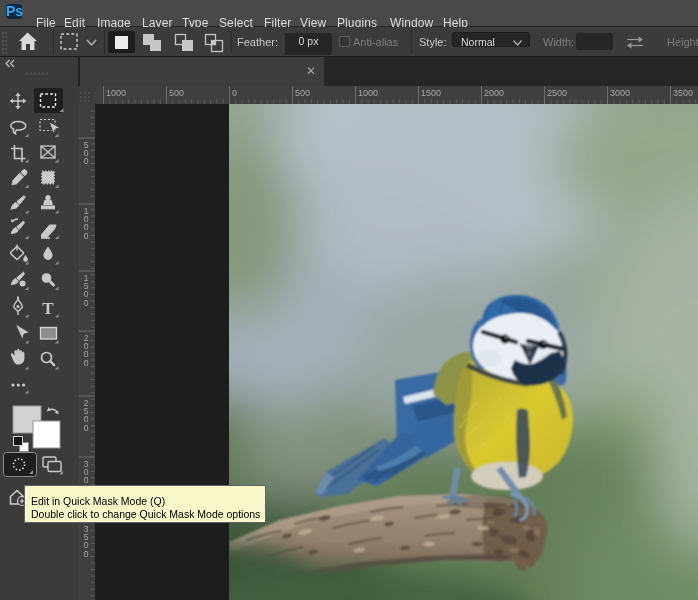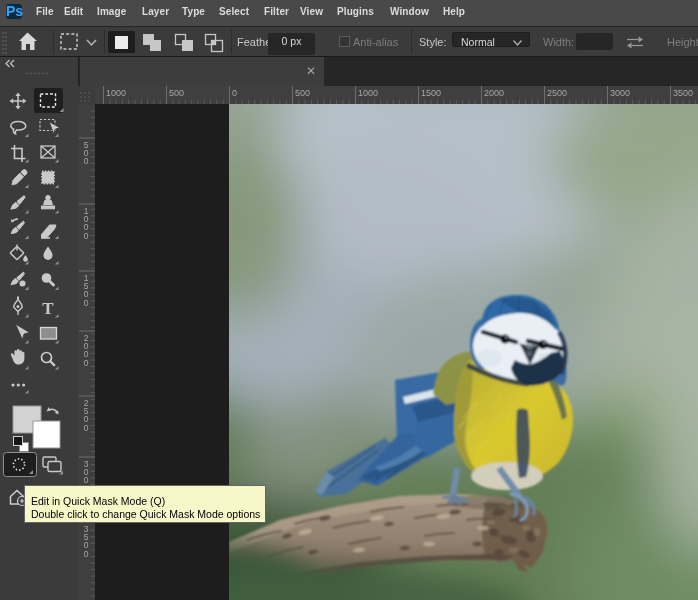--- a/index.html
+++ b/index.html
@@ -1,19 +1,19 @@
 <!DOCTYPE html>
 <html><head>
 <meta charset="utf-8">
 <style>
   html,body{margin:0;padding:0;}
   body{width:698px;height:600px;overflow:hidden;background:#1d1d1d;font-family:"Liberation Sans",sans-serif;position:relative;}
   .abs{position:absolute;}
   #menubar{left:0;top:0;width:698px;height:26px;background:#494949;border-bottom:1px solid #242424;}
-  .mitem{position:absolute;top:6px;font-size:10px;color:#dcdcdc;letter-spacing:0.1px;font-weight:bold;}
+  .mitem{position:absolute;top:16px;font-size:12px;color:#dcdcdc;letter-spacing:0.1px;}
   #pslogo{position:absolute;left:6px;top:4px;width:16px;height:15px;background:#0c2b40;border-radius:3px;color:#30a7fe;font-size:14px;font-weight:bold;text-align:center;line-height:15px;}
   #optbar{left:0;top:27px;width:698px;height:29px;background:#3b3b3b;border-bottom:1px solid #1a1a1a;}
   .olabel{position:absolute;font-size:11px;color:#c9c9c9;}
   .dlabel{position:absolute;font-size:11px;color:#7d7d7d;}
   .oinput{position:absolute;background:#262626;border-radius:2px;font-size:10.5px;color:#d8d8d8;text-align:center;}
   #dock{left:0;top:57px;width:78px;height:543px;background:#3b3b3b;border-right:1px solid #222;}
   #tabwell{left:79px;top:57px;width:619px;height:29px;background:#262626;}
   #tab{left:80px;top:57px;width:244px;height:29px;background:#3d3d3d;}
   #tabtext{position:absolute;left:8px;top:8px;font-size:11px;font-weight:bold;letter-spacing:-0.22px;color:#e3e3e3;white-space:nowrap;}
   #tabx{position:absolute;left:226px;top:7px;font-size:12px;color:#a6a6a6;}
@@ -30,21 +30,21 @@
 <span class="mitem" style="left:182px;">Type</span>
 <span class="mitem" style="left:219px;">Select</span>
 <span class="mitem" style="left:264px;">Filter</span>
 <span class="mitem" style="left:300px;">View</span>
 <span class="mitem" style="left:337px;">Plugins</span>
 <span class="mitem" style="left:390px;">Window</span>
 <span class="mitem" style="left:443px;">Help</span>
 
 <div class="abs" id="optbar"></div>
 <span class="olabel" style="left:237px;top:36px;">Feather:</span>
-<div class="oinput" style="left:268px;top:33px;width:47px;height:22px;line-height:17px;">0 px</div>
+<div class="oinput" style="left:285px;top:33px;width:47px;height:22px;line-height:17px;">0 px</div>
 <span class="dlabel" style="left:353px;top:36px;">Anti-alias</span>
 <span class="olabel" style="left:419px;top:36px;">Style:</span>
 <div class="oinput" style="left:452px;top:32px;width:78px;height:15px;line-height:19px;text-align:left;padding-left:8px;box-sizing:border-box;border:1px solid #1e1e1e;">Normal</div>
 <span class="dlabel" style="left:543px;top:36px;">Width:</span>
 <div class="oinput" style="left:576px;top:33px;width:37px;height:17px;"></div>
 <span class="dlabel" style="left:667px;top:36px;">Height:</span>
 
 <div class="abs" id="dock"></div>
 <div class="abs" id="tabwell"></div>
 <div class="abs" id="tab">

